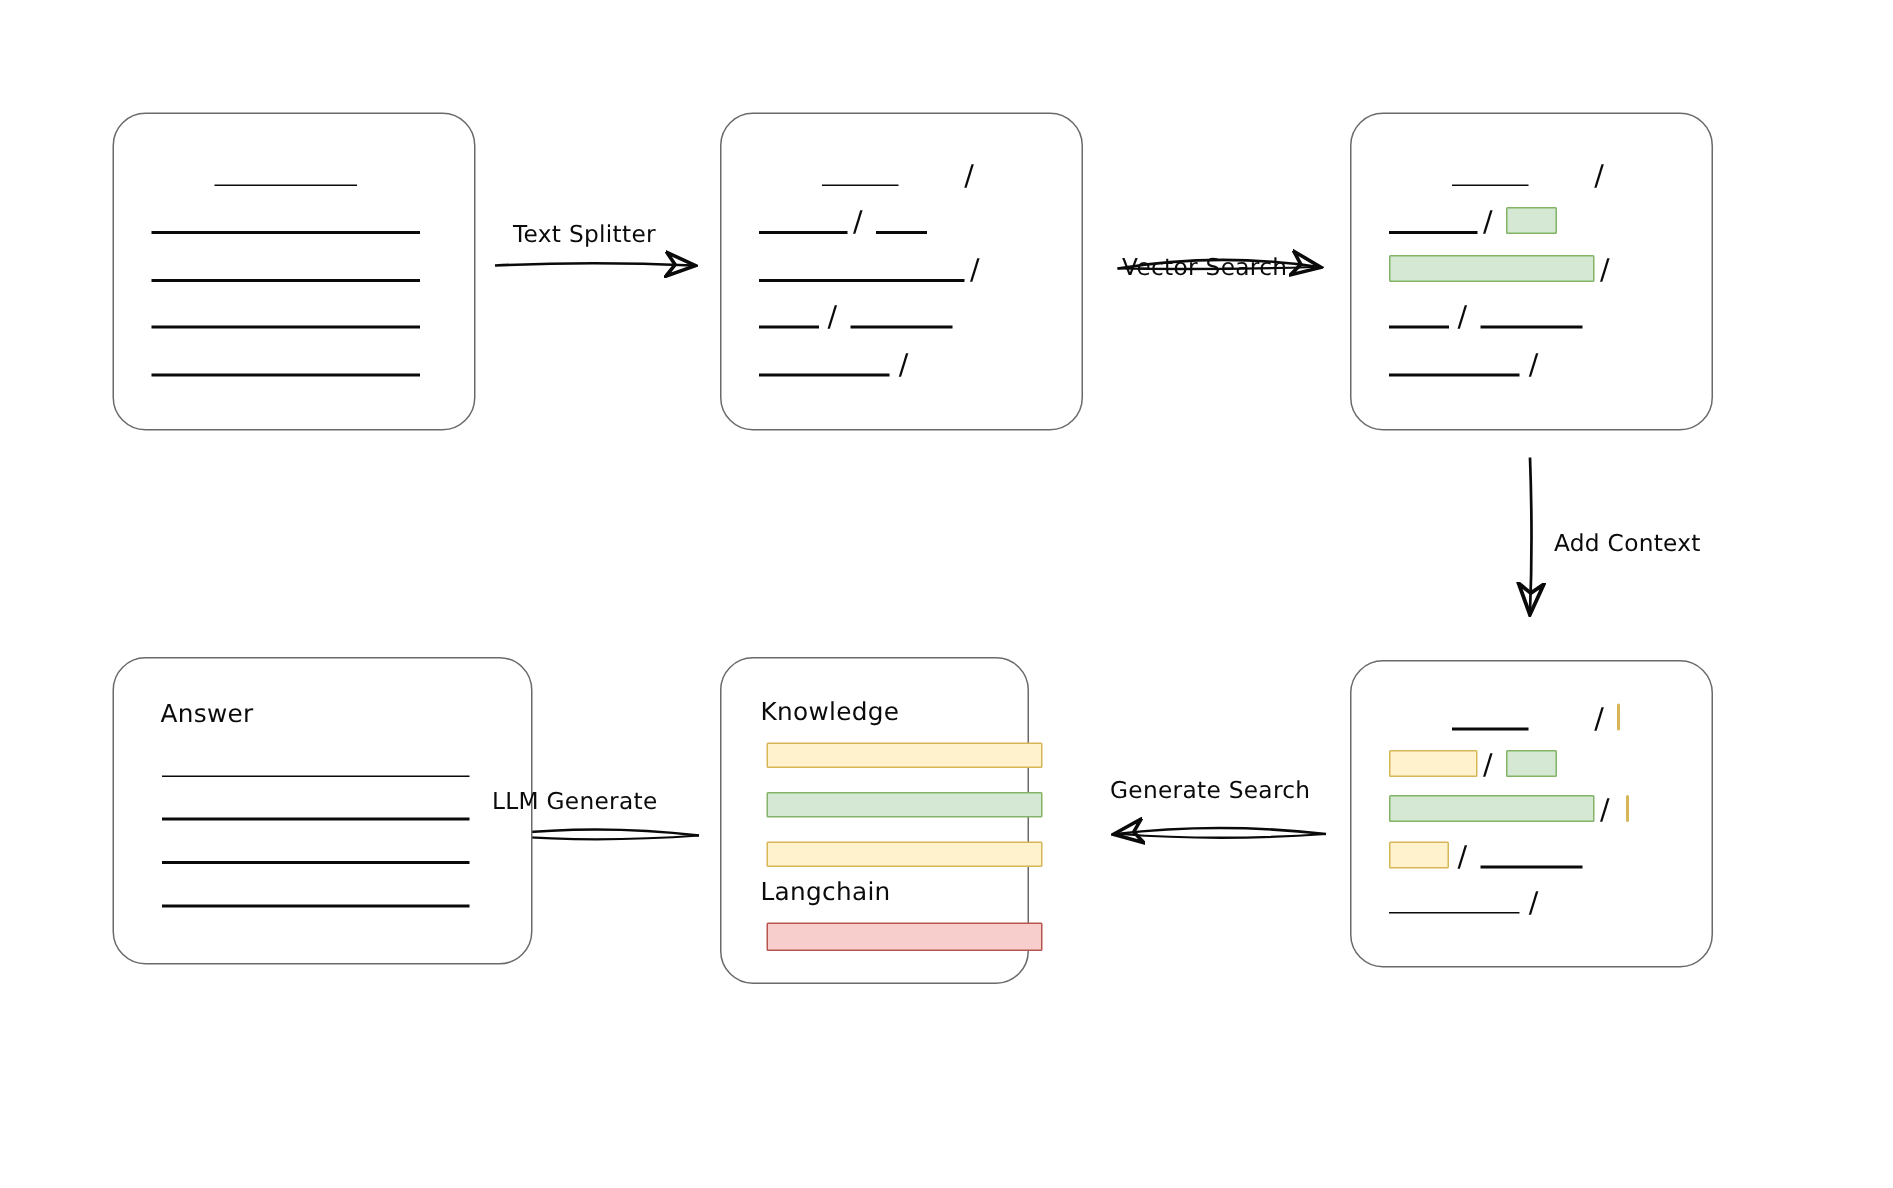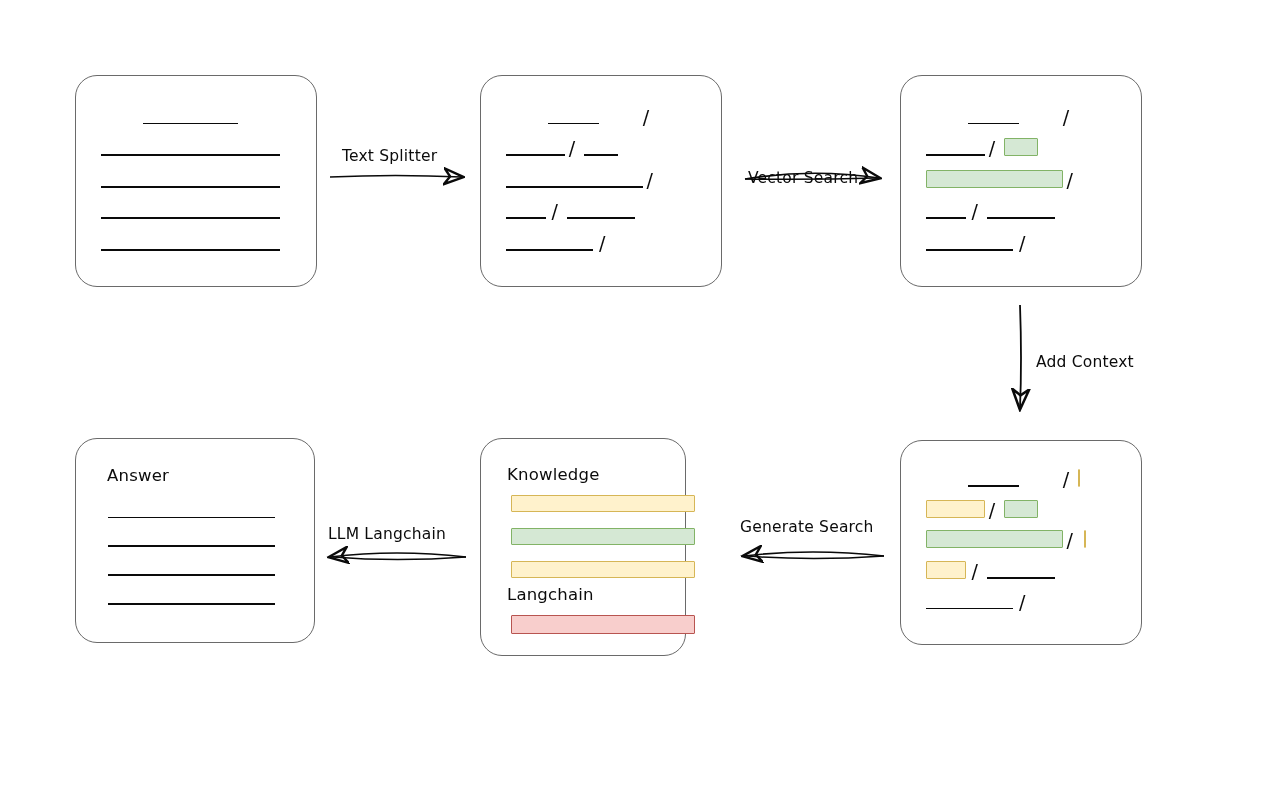--- a/index.html
+++ b/index.html
@@ -238,21 +238,21 @@
 
     <div class="hl hl-yellow" style="left:30px; top:494px; width:184px; height:17px; top:56px;"></div>
     <div class="hl hl-green" style="left:30px; top:89px; width:184px; height:17px;"></div>
     <div class="hl hl-yellow" style="left:30px; top:122px; width:184px; height:17px;"></div>
 
     <div class="box-label" style="left:26px; top:146px;">Langchain</div>
 
     <div class="hl hl-red" style="left:30px; top:176px; width:184px; height:19px;"></div>
   </div>
 
-  <div class="node-box" style="left:75px; top:438px; width:240px; height:205px;">
+  <div class="node-box" style="left:75px; top:438px; width:280px; height:205px;">
     <div class="box-label" style="left:31px; top:27px;">Answer</div>
     <div style="position:absolute; left:32px; top:66px; right:28px; bottom:22px;" id="rows-answer">
         <div style="position: absolute; left: 0px; right: 0px; top: 10%; height: 0px;">
           <div class="line-seg" style="left: 0%; width: 94%; top: 0px;"></div>
         </div>
         <div style="position: absolute; left: 0px; right: 0px; top: 35%; height: 0px;">
           <div class="line-seg" style="left: 0%; width: 94%; top: 0px;"></div>
         </div>
         <div style="position: absolute; left: 0px; right: 0px; top: 60%; height: 0px;">
           <div class="line-seg" style="left: 0%; width: 94%; top: 0px;"></div>
@@ -264,16 +264,16 @@
   </div>
 
   <div class="edge-label" style="left:342px; top:147px;">Text Splitter</div>
 
   <div class="edge-label" style="left:748px; top:147px;margin-top:22px;">Vector Search</div>
 
   <div class="edge-label" style="left:1036px; top:353px;">Add Context</div>
 
   <div class="edge-label" style="left:740px; top:518px;">Generate Search</div>
 
-  <div class="edge-label" style="left:328px; top:525px;">LLM Langchain</div>
+  <div class="edge-label" style="left:328px; top:525px;">LLM Generate</div>
 
 
 </div>
 
 </body></html>

